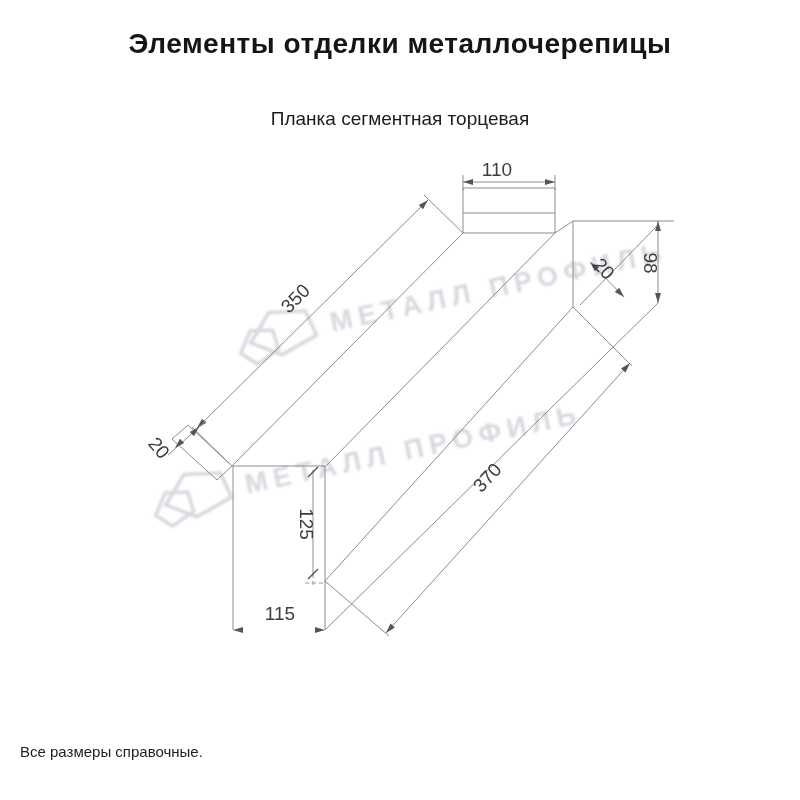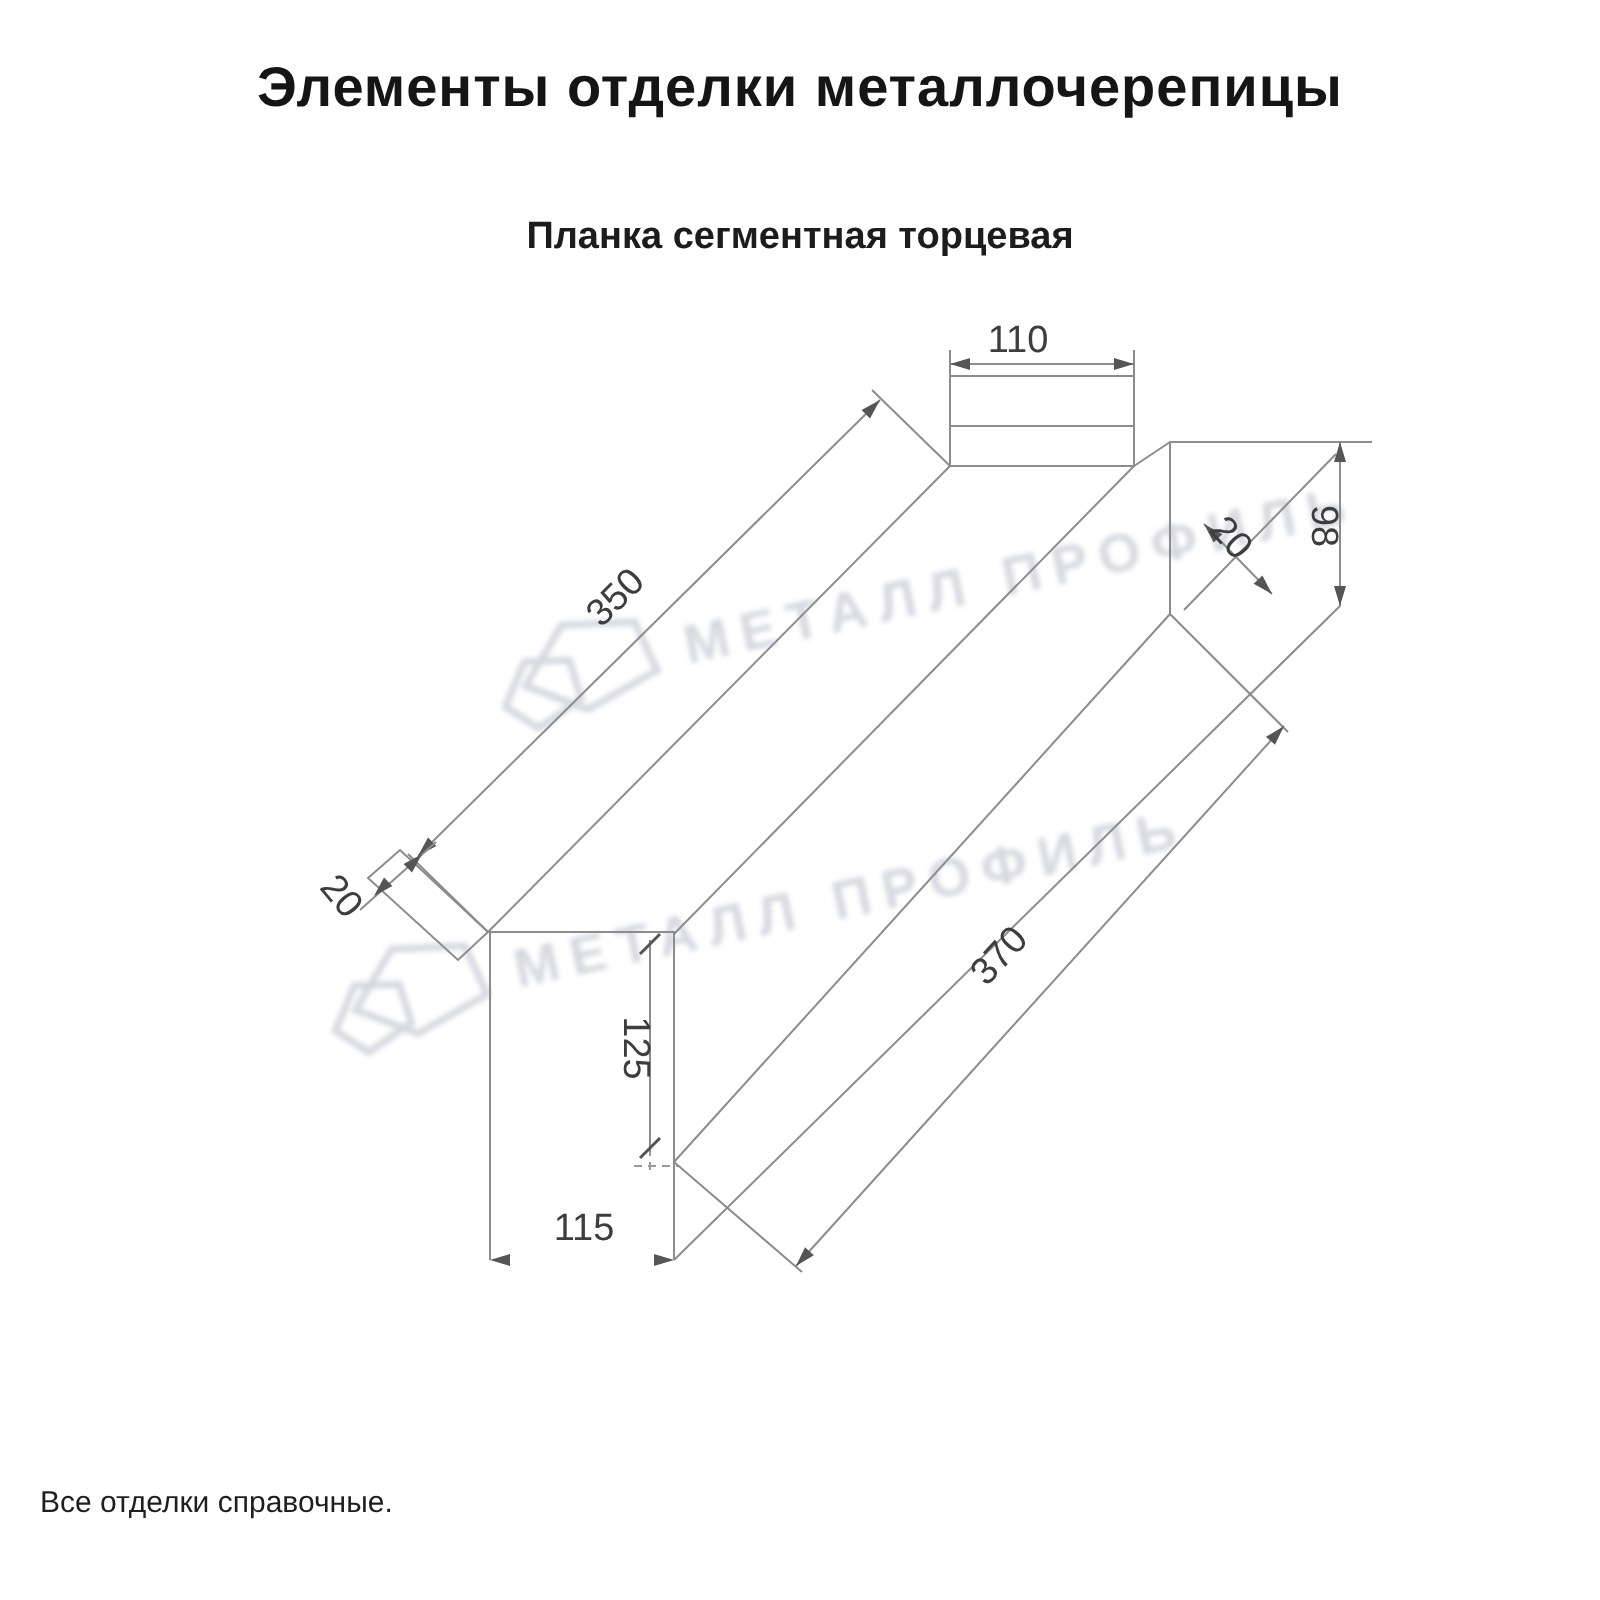--- a/index.html
+++ b/index.html
@@ -1,21 +1,21 @@
 <!DOCTYPE html>
 <html><head>
 <meta charset="utf-8">
 <style>
   html,body{margin:0;padding:0;background:#ffffff;width:800px;height:800px;overflow:hidden;}
   body{font-family:"Liberation Sans", sans-serif;position:relative;}
-  .page{position:absolute;inset:0;background:#fff;padding-left:12px;}
+  .page{position:absolute;inset:0;background:#fff;}
   .title{position:absolute;top:28px;left:0;width:100%;text-align:center;
          font-size:28px;font-weight:bold;color:#151515;letter-spacing:0.5px;}
   .subtitle{position:absolute;top:106px;left:0;width:100%;text-align:center;
-            font-size:19px;color:#1c1c1c;line-height:25px;font-weight:bold;}
+            font-size:19px;color:#1c1c1c;line-height:25px;}
   .notes{position:absolute;top:741px;left:20px;font-size:15px;color:#1e1e1e;line-height:22px;}
   svg text{font-family:"Liberation Sans", sans-serif;font-size:19px;fill:#3d3d3d;}
   .wm{opacity:0.5;filter:blur(1.2px);}
   .wm text{font-size:27px;font-weight:bold;letter-spacing:6px;fill:#aeb2bf;}
   .wm path{stroke:#aeb2bf;stroke-width:3.5;fill:none;}
   .ln{stroke:#8c8c8c;stroke-width:1;fill:none;}
   .dash{stroke:#9a9a9a;stroke-width:1;fill:none;stroke-dasharray:4,3;}
   .ar{fill:#555;stroke:none;}
   .tick{stroke:#555;stroke-width:1.5;}
 </style>
@@ -116,16 +116,16 @@
     <g>
       <path class="ln" d="M325,581 L389,636 M573,307 L632,366 M386,633 L630,363"></path>
       <polygon class="ar" points="386,633 394.9,627.6 390.5,623.6"></polygon>
       <polygon class="ar" points="630,363 625.5,372.4 621,368.4"></polygon>
       <text text-anchor="middle" transform="translate(492,482) rotate(-47)">370</text>
     </g>
 
   </svg>
 
   <div class="notes">
-    <div>Все отделки справочные.</div>
+    <div>Все размеры справочные.</div>
   </div>
 
 </div>
 
 </body></html>

